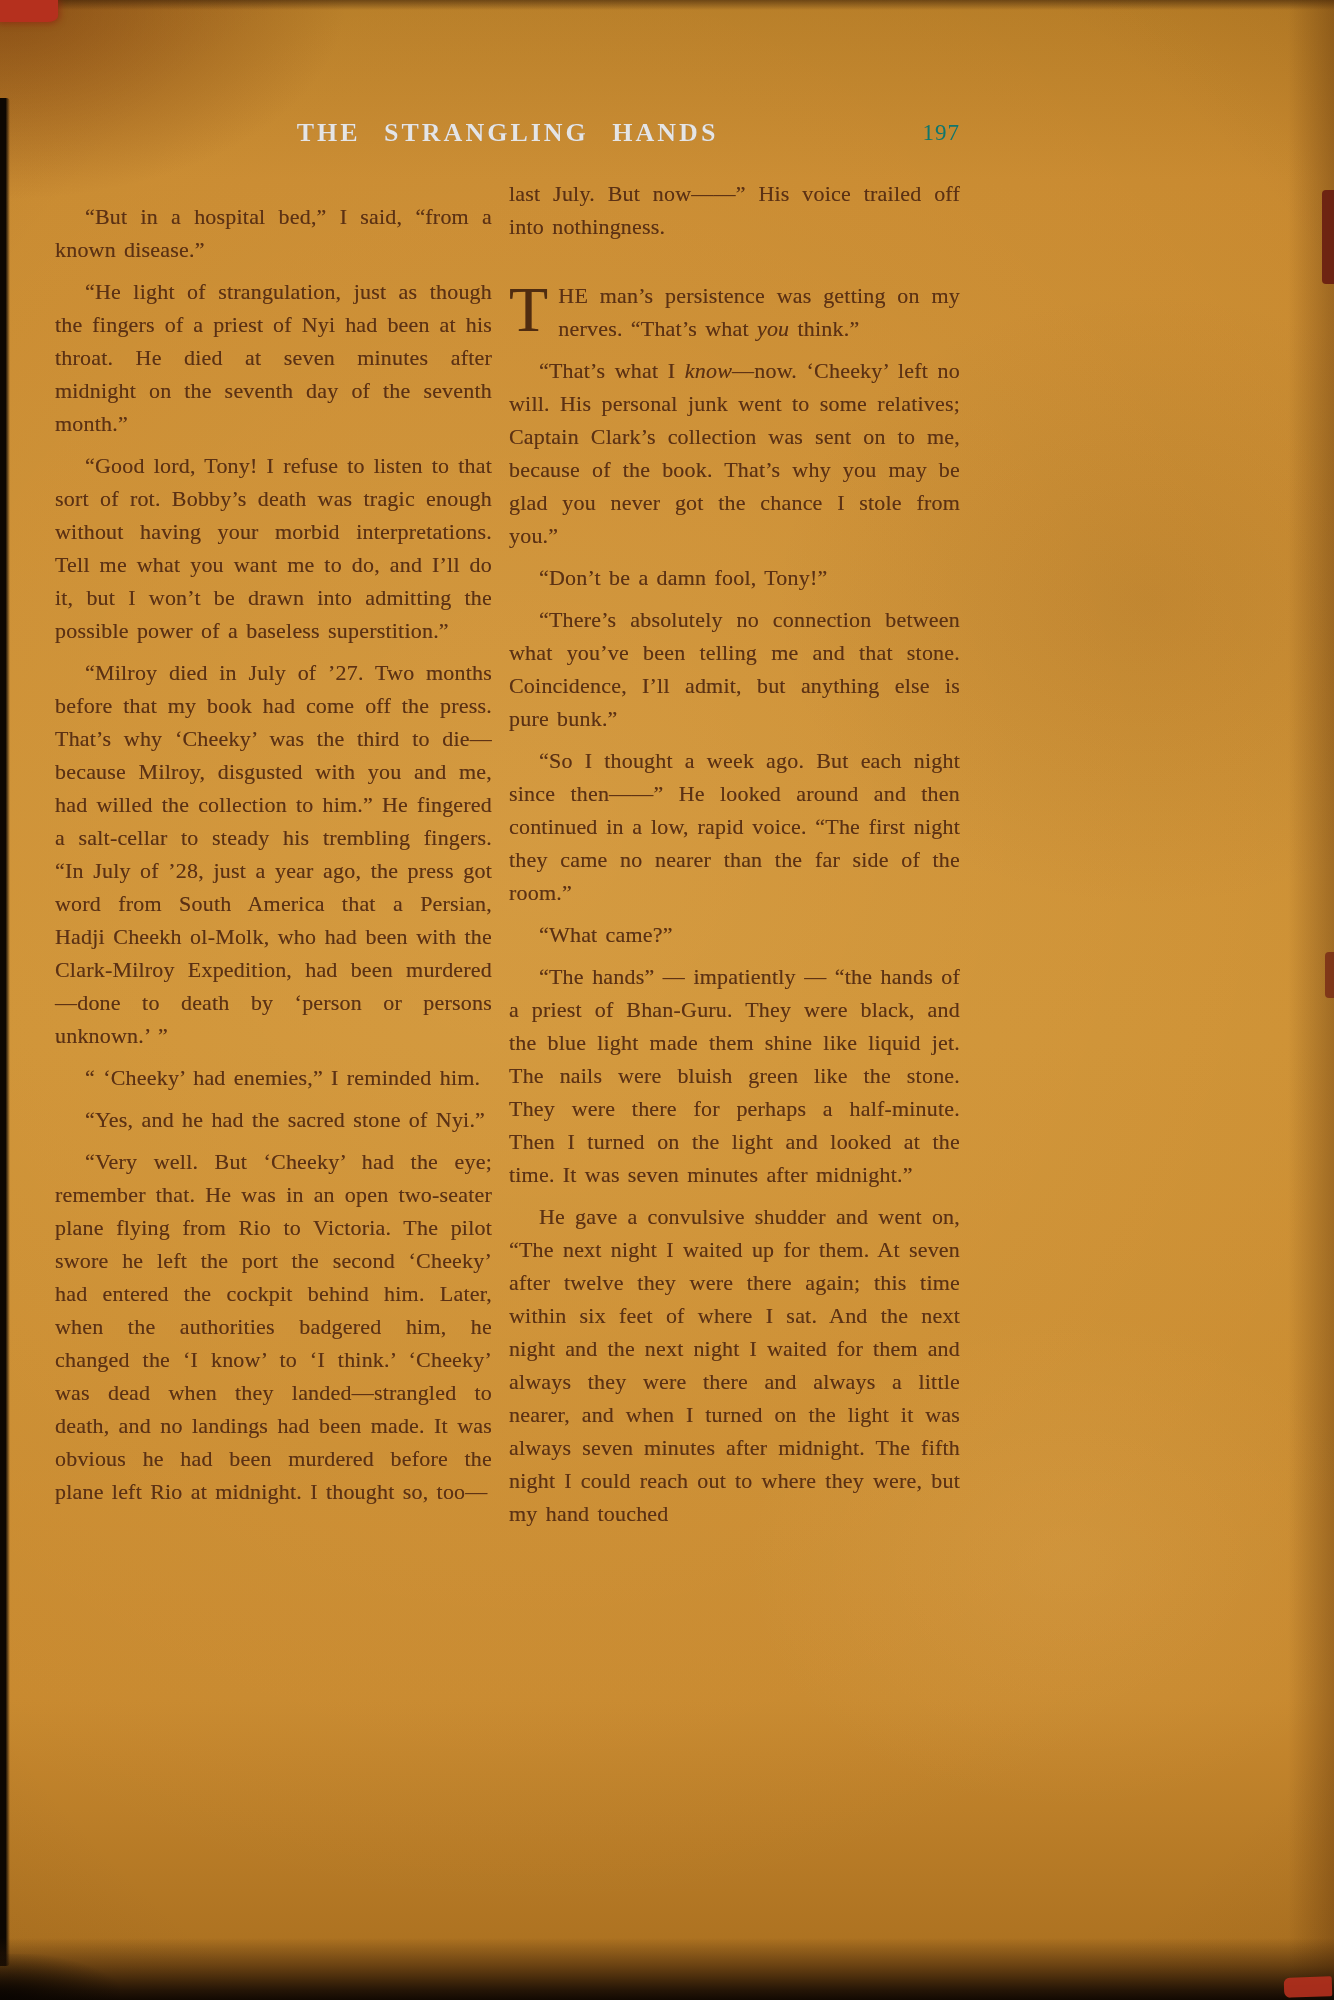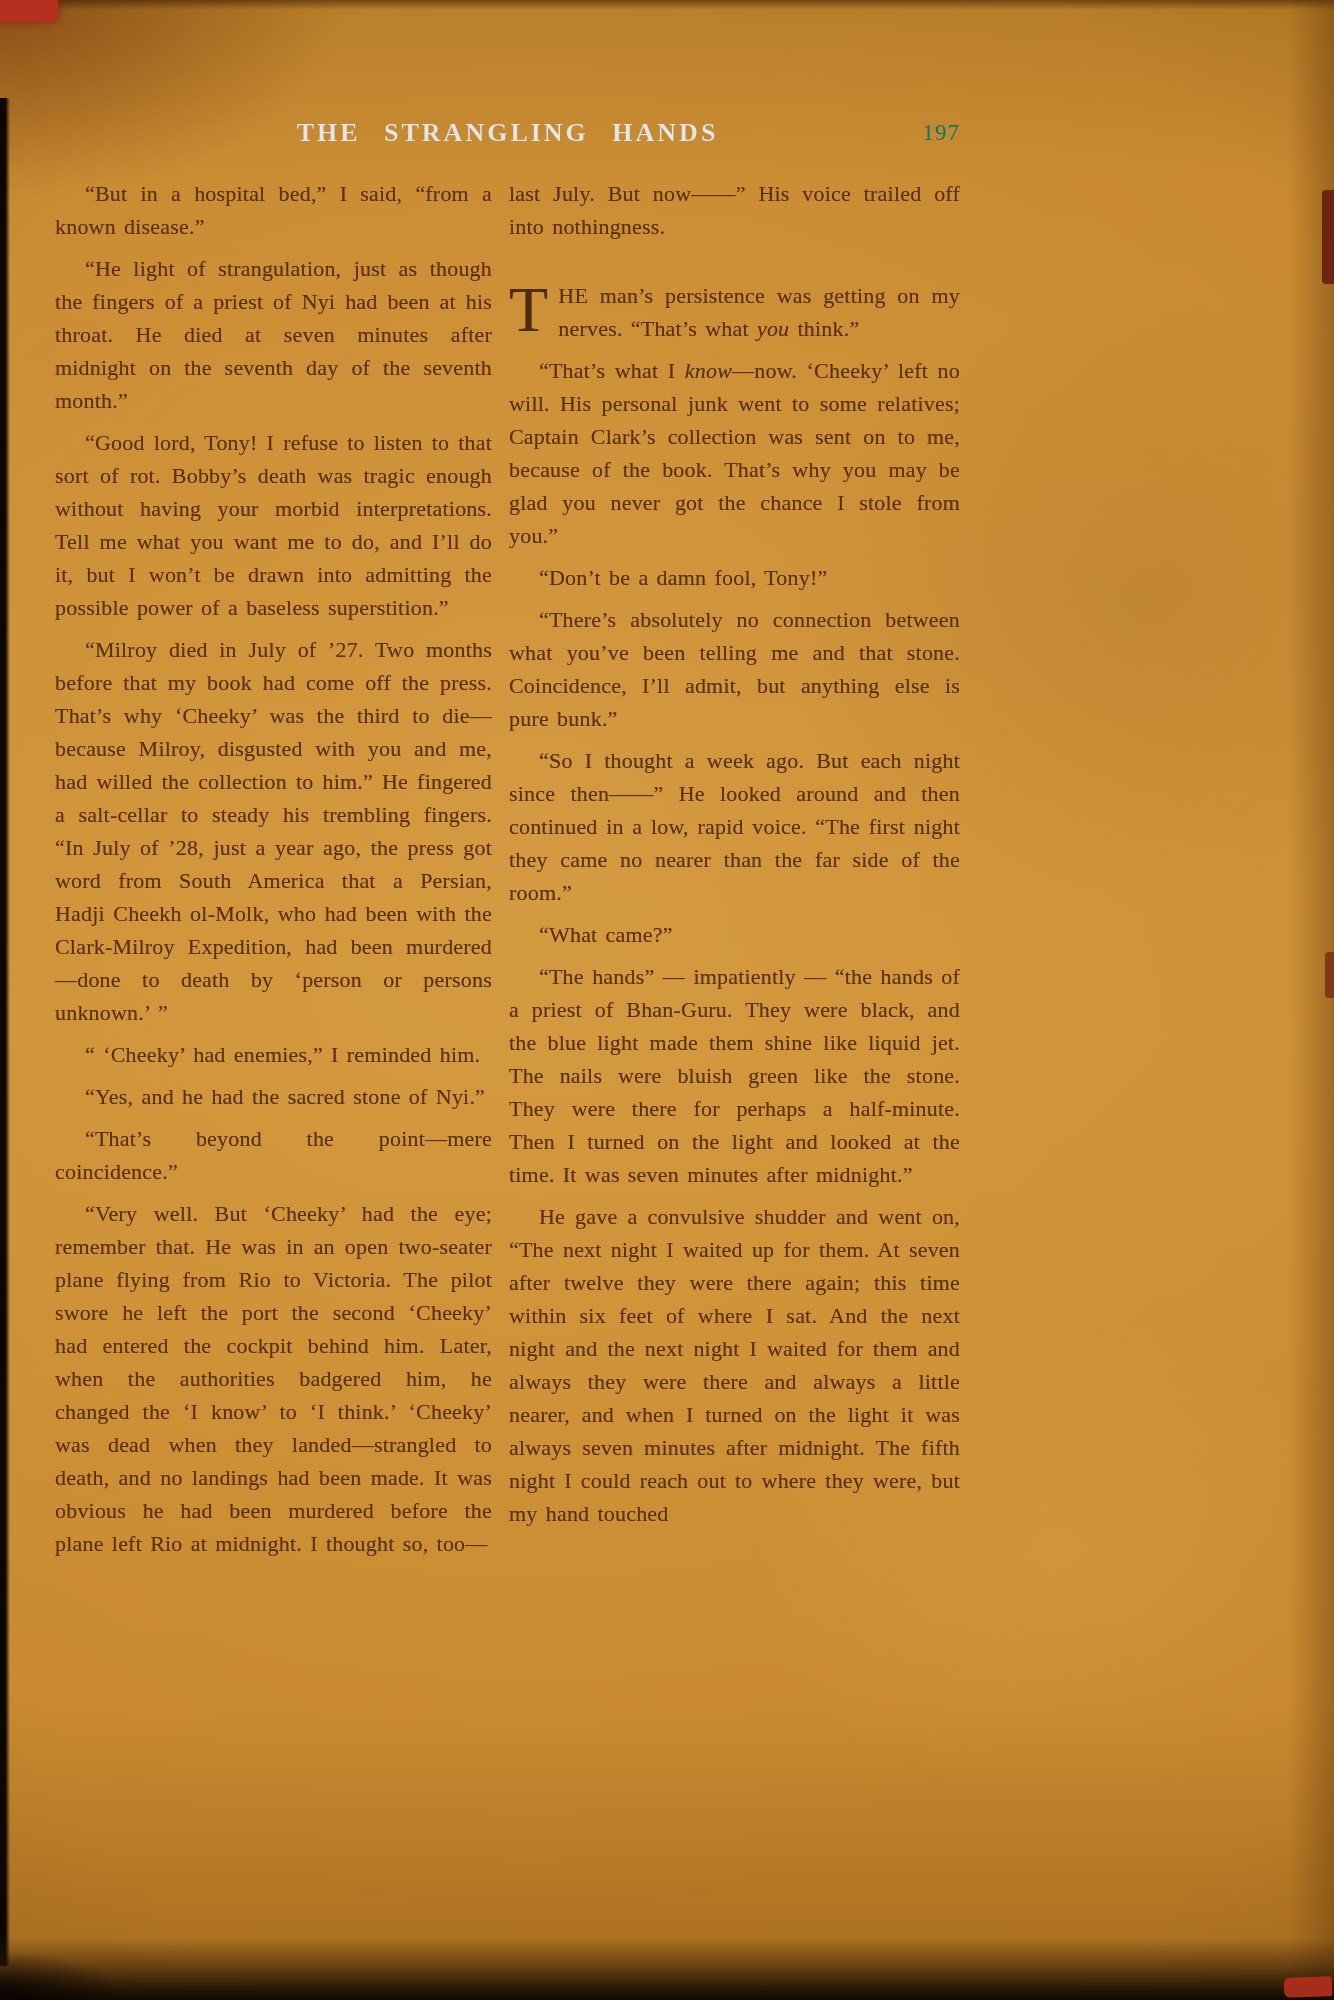--- a/index.html
+++ b/index.html
@@ -97,20 +97,21 @@
     right: 0;
     top: 2px;
     font-size: 23px;
     letter-spacing: 1px;
     color: #0f766e;
   }
   .columns {
     display: flex;
     gap: 17px;
     margin-top: 25px;
+    align-items: center;
   }
   .col-left  { width: 437px; }
   .col-right { width: 451px; }
   p.para {
     margin: 0 0 9px 0;
     font-size: 22px;
     line-height: 33px;
     text-align: justify;
     text-indent: 30px;
     letter-spacing: 0.2px;
@@ -150,21 +151,20 @@
       <span class="page-num">197</span>
     </div>
     <div class="columns">
       <div class="col col-left" id="col-left">
           <p class="para">“But in a hospital bed,” I said, “from a known disease.”</p>
           <p class="para">“He light of strangulation, just as though the fingers of a priest of Nyi had been at his throat.  He died at seven minutes after midnight on the seventh day of the seventh month.”</p>
           <p class="para">“Good lord, Tony!  I refuse to listen to that sort of rot.  Bobby’s death was tragic enough without having your morbid interpretations.  Tell me what you want me to do, and I’ll do it, but I won’t be drawn into admitting the possible power of a baseless superstition.”</p>
           <p class="para">“Milroy died in July of ’27.  Two months before that my book had come off the press.  That’s why ‘Cheeky’ was the third to die—because Milroy, disgusted with you and me, had willed the collection to him.”  He fingered a salt-cellar to steady his trembling fingers.  “In July of ’28, just a year ago, the press got word from South America that a Persian, Hadji Cheekh ol-Molk, who had been with the Clark-Milroy Expedition, had been murdered—done to death by ‘person or persons unknown.’ ”</p>
           <p class="para">“ ‘Cheeky’ had enemies,” I reminded him.</p>
           <p class="para">“Yes, and he had the sacred stone of Nyi.”</p>
-          <p class="para">“That’s beyond the point—mere coincidence.”</p>
           <p class="para">“Very well.  But ‘Cheeky’ had the eye; remember that.  He was in an open two-seater plane flying from Rio to Victoria.  The pilot swore he left the port the second ‘Cheeky’ had entered the cockpit behind him.  Later, when the authorities badgered him, he changed the ‘I know’ to ‘I think.’  ‘Cheeky’ was dead when they landed—strangled to death, and no landings had been made.  It was obvious he had been murdered before the plane left Rio at midnight.  I thought so, too—</p>
         </div>
       <div class="col col-right" id="col-right">
           <p class="para no-indent">last July.  But now——” His voice trailed off into nothingness.</p>
           <p class="para no-indent section-break"><span class="dropcap">T</span>HE man’s persistence was getting on my nerves.  “That’s what <em>you</em> think.”</p>
           <p class="para">“That’s what I <em>know</em>—now.  ‘Cheeky’ left no will.  His personal junk went to some relatives; Captain Clark’s collection was sent on to me, because of the book.  That’s why you may be glad you never got the chance I stole from you.”</p>
           <p class="para">“Don’t be a damn fool, Tony!”</p>
           <p class="para">“There’s absolutely no connection between what you’ve been telling me and that stone.  Coincidence, I’ll admit, but anything else is pure bunk.”</p>
           <p class="para">“So I thought a week ago.  But each night since then——”  He looked around and then continued in a low, rapid voice. “The first night they came no nearer than the far side of the room.”</p>
           <p class="para">“What came?”</p>

